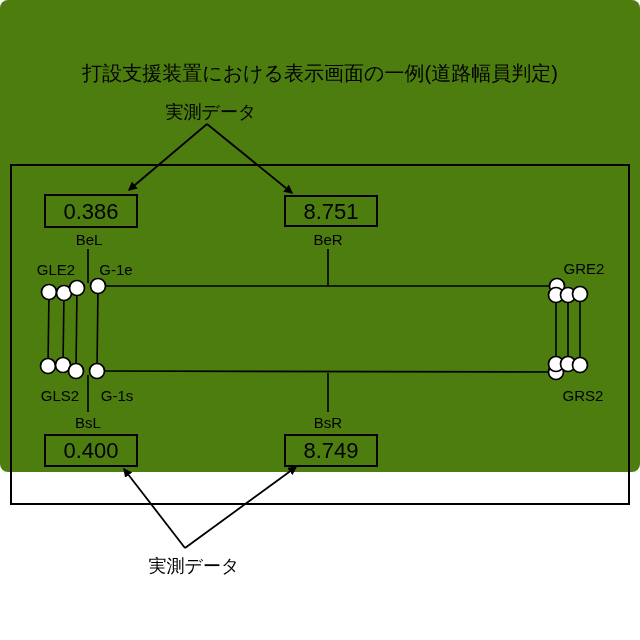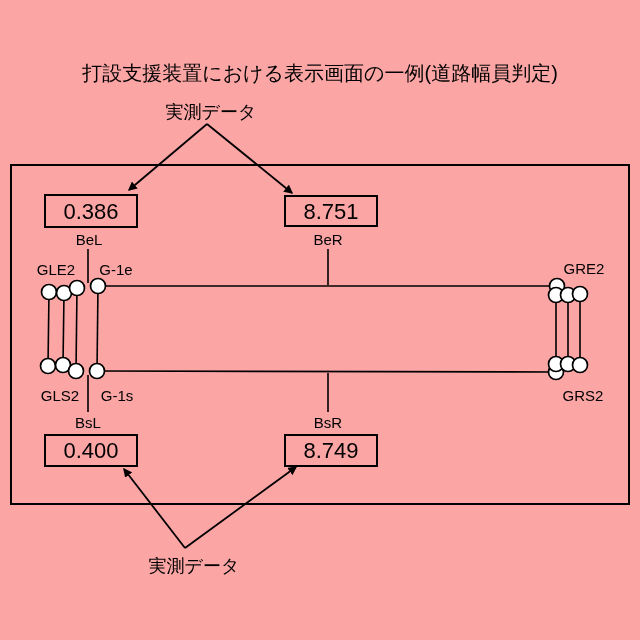--- a/index.html
+++ b/index.html
@@ -6,22 +6,23 @@
     margin: 0;
     padding: 0;
     background: #ffffff;
     width: 640px;
     height: 640px;
     overflow: hidden;
   }
   .figure-wrap {
     position: relative;
     width: 640px;
-    height: 640px;
-    background: #fca5a5;
+    height: 472px;
+    background: #4d7c0f;
+    border-radius: 8px;
   }
   svg {
     display: block;
     font-family: "Liberation Sans", "DejaVu Sans", sans-serif;
   }
   .ink-stroke { stroke: #000000; fill: none; }
   .ink-text { fill: #000000; }
   .thin { stroke-width: 1.6; }
   .mid { stroke-width: 1.8; }
   .thick { stroke-width: 2; }

